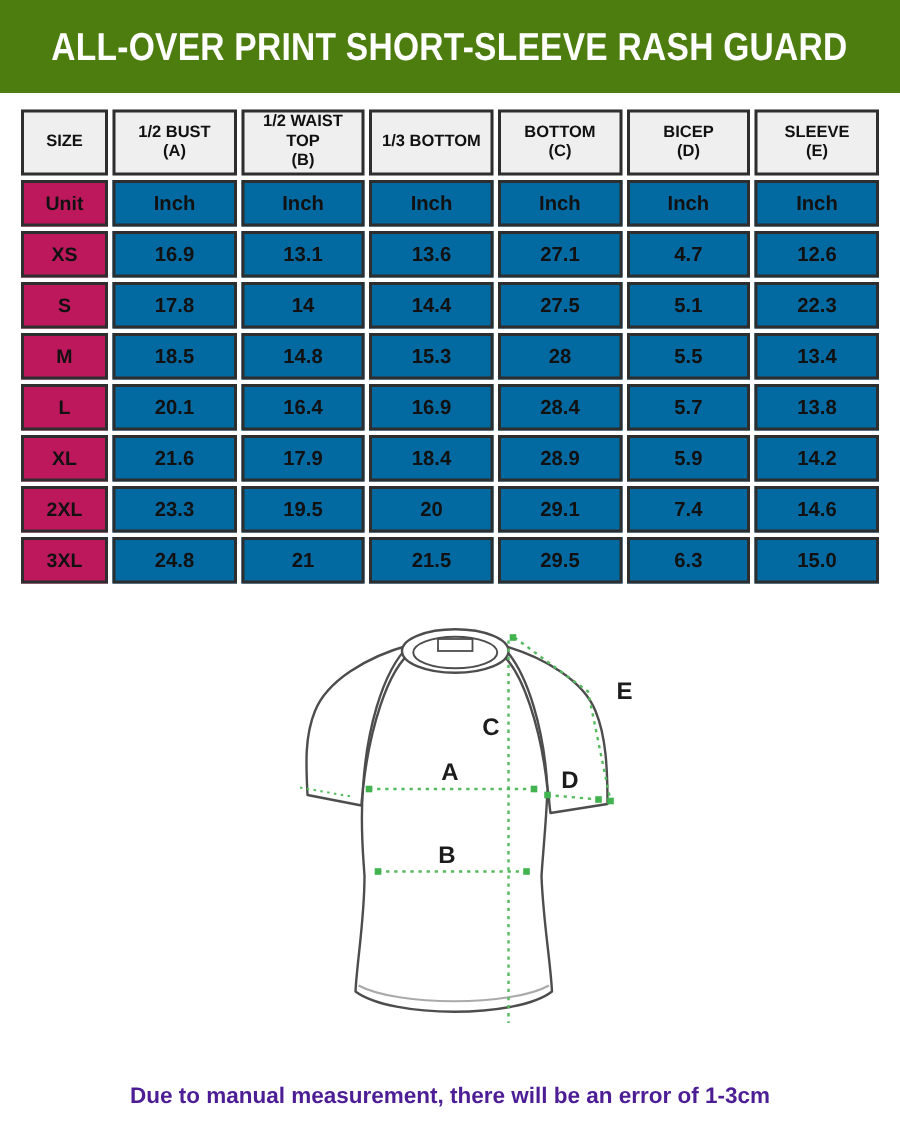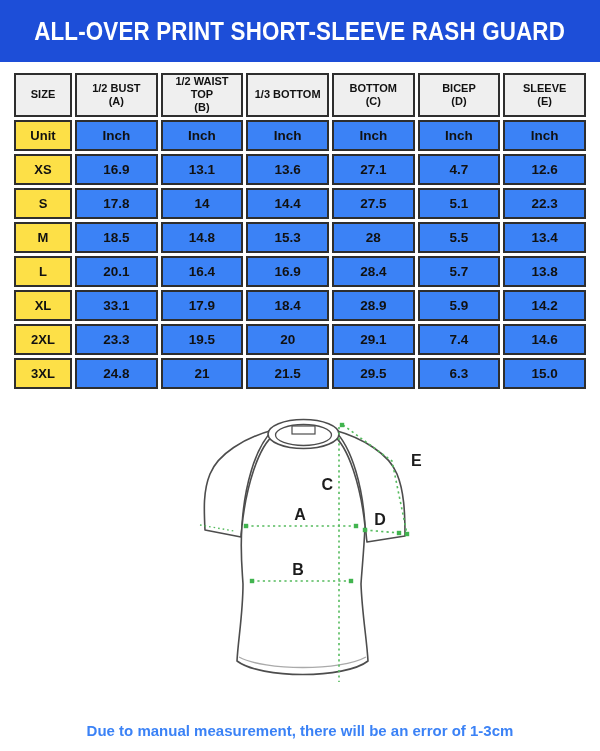--- a/index.html
+++ b/index.html
@@ -2,48 +2,48 @@
 <html><head>
 <meta charset="utf-8">
 <style>
   html,body{margin:0;padding:0;}
   body{
     width:600px;height:751px;background:#ffffff;overflow:hidden;
     font-family:"Liberation Sans",sans-serif;
     -webkit-font-smoothing:antialiased;
   }
   .banner{
-    height:62px;background:#1d4ed8;
+    height:62px;background:#4d7c0f;
     display:flex;align-items:center;justify-content:center;
   }
   .banner h1{
     margin:0;color:#ffffff;font-size:26px;font-weight:bold;white-space:nowrap;
     transform:scaleX(0.86);transform-origin:center;letter-spacing:0.2px;
   }
   table.size-table{
     border-collapse:separate;border-spacing:3px;
     table-layout:fixed;width:578px;margin:8px auto 0 auto;
   }
   .size-table th,.size-table td{
     border:2px solid #2e2e2e;text-align:center;vertical-align:middle;
     height:27px;padding:0 1px;color:#111;
   }
   .size-table th{
     background:#efefef;font-size:11px;font-weight:bold;line-height:1.2;
   }
   .size-table td{
-    background:#3b82f6;font-size:13.5px;font-weight:bold;
-  }
-  .size-table td.sz{background:#fde047;font-size:13px;}
+    background:#0369a1;font-size:13.5px;font-weight:bold;
+  }
+  .size-table td.sz{background:#be185d;font-size:13px;}
   .h2line span{display:block;}
   .diagram{width:320px;margin:6px auto 0 auto;}
   .diagram svg{display:block;}
   .note{
     margin:14px 0 0 0;text-align:center;
-    color:#3b82f6;font-size:15px;font-weight:bold;
+    color:#4c1d95;font-size:15px;font-weight:bold;
   }
 </style>
 </head>
 <body>
 
 <div>
 
   <header class="banner">
     <h1>ALL-OVER PRINT SHORT-SLEEVE RASH GUARD</h1>
   </header>
@@ -131,21 +131,21 @@
         <td class="sz">L</td>
         <td>20.1</td>
         <td>16.4</td>
         <td>16.9</td>
         <td>28.4</td>
         <td>5.7</td>
         <td>13.8</td>
       </tr>
       <tr>
         <td class="sz">XL</td>
-        <td>33.1</td>
+        <td>21.6</td>
         <td>17.9</td>
         <td>18.4</td>
         <td>28.9</td>
         <td>5.9</td>
         <td>14.2</td>
       </tr>
       <tr>
         <td class="sz">2XL</td>
         <td>23.3</td>
         <td>19.5</td>

